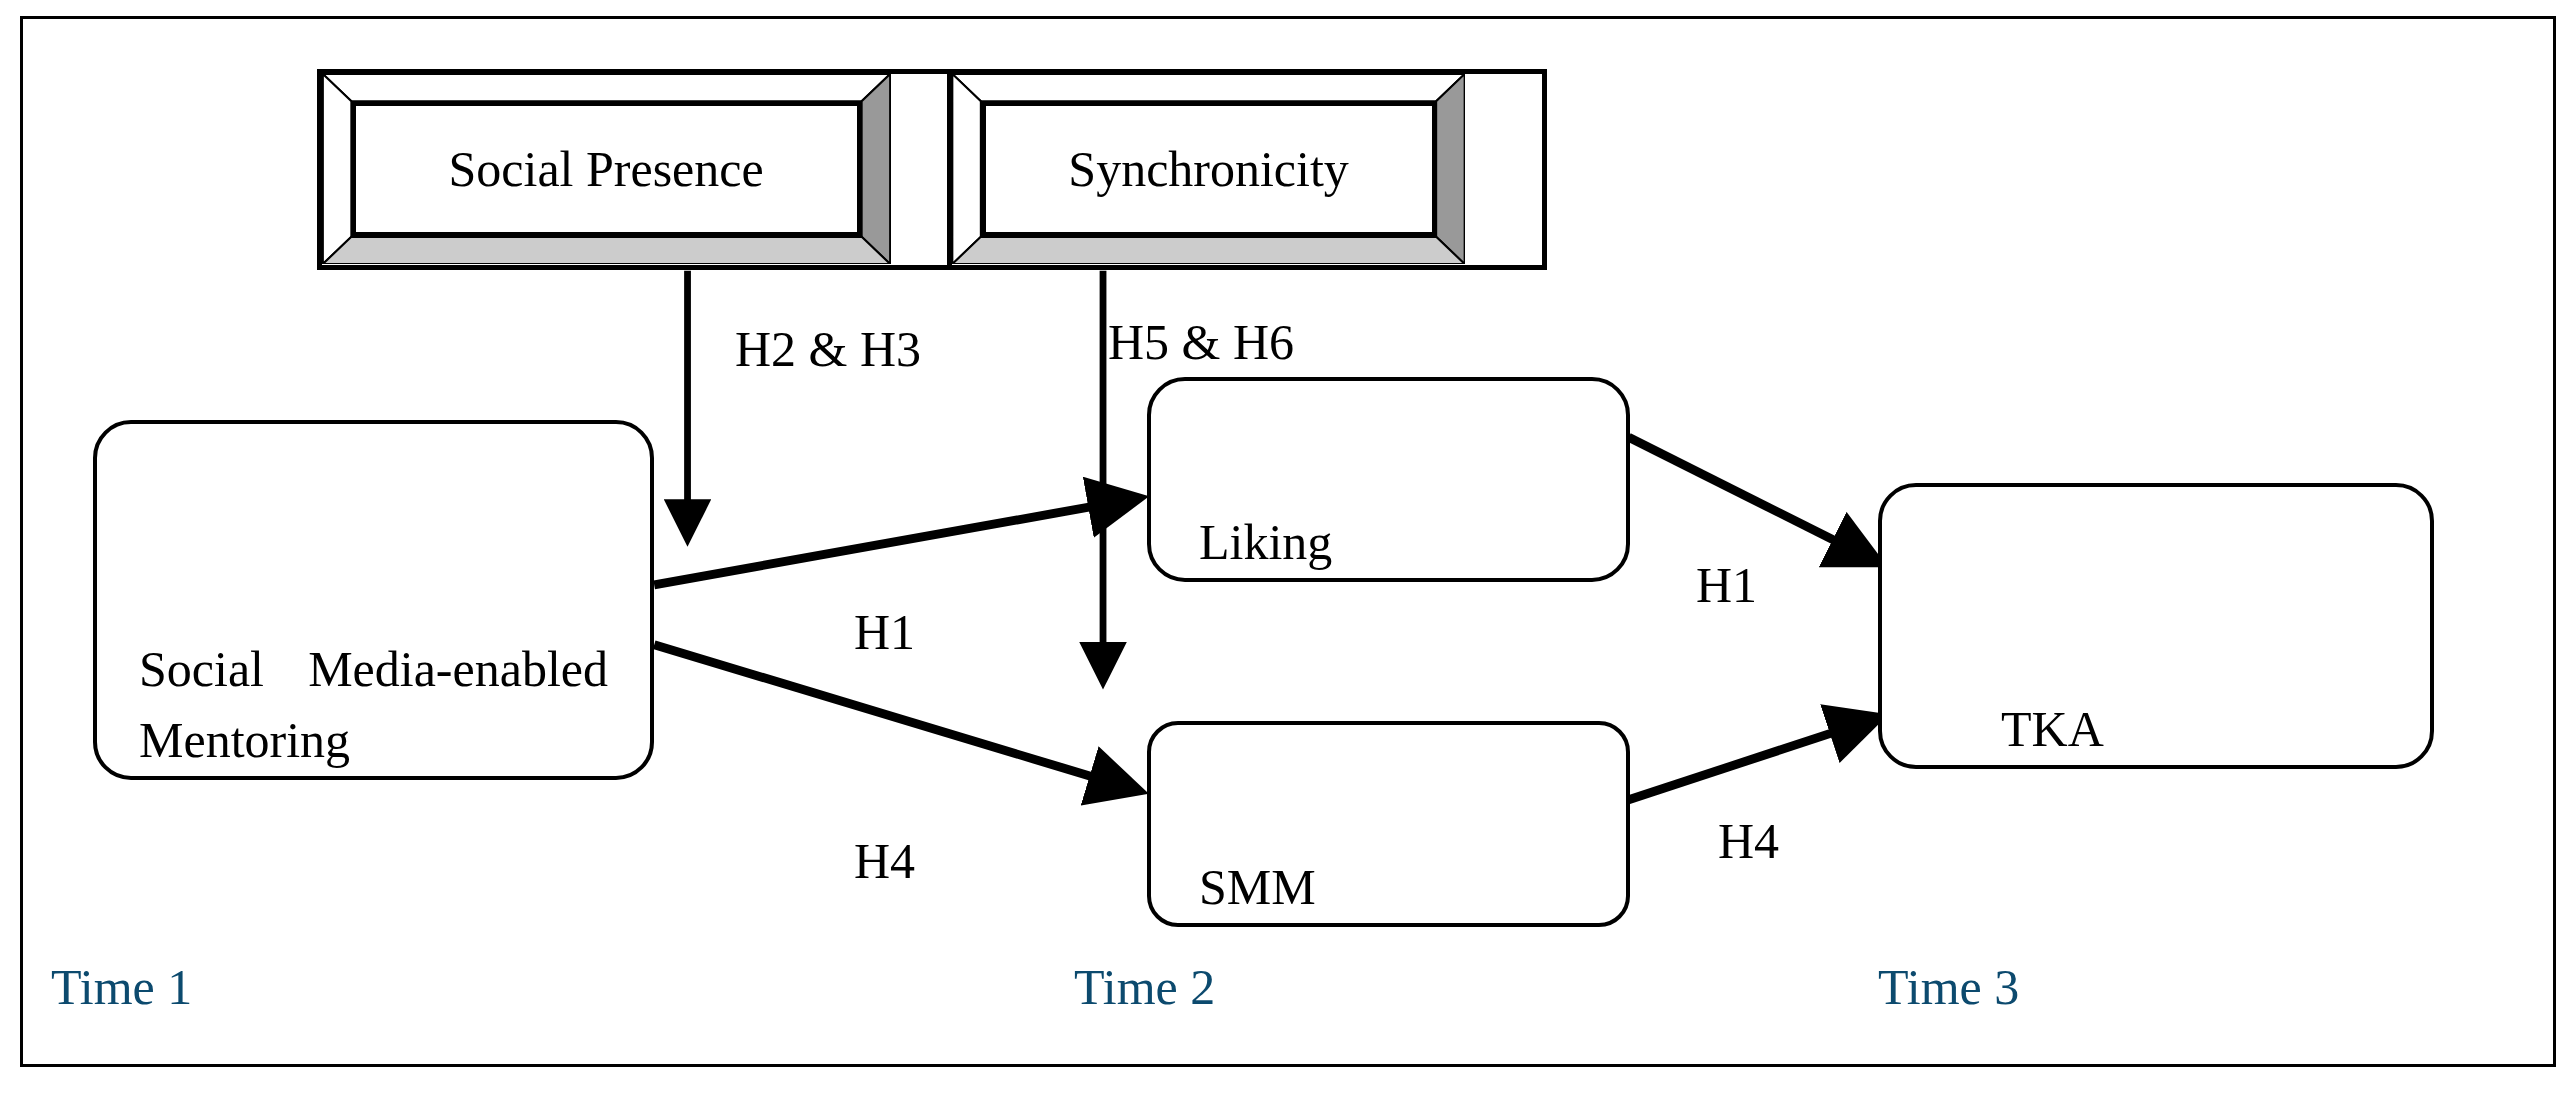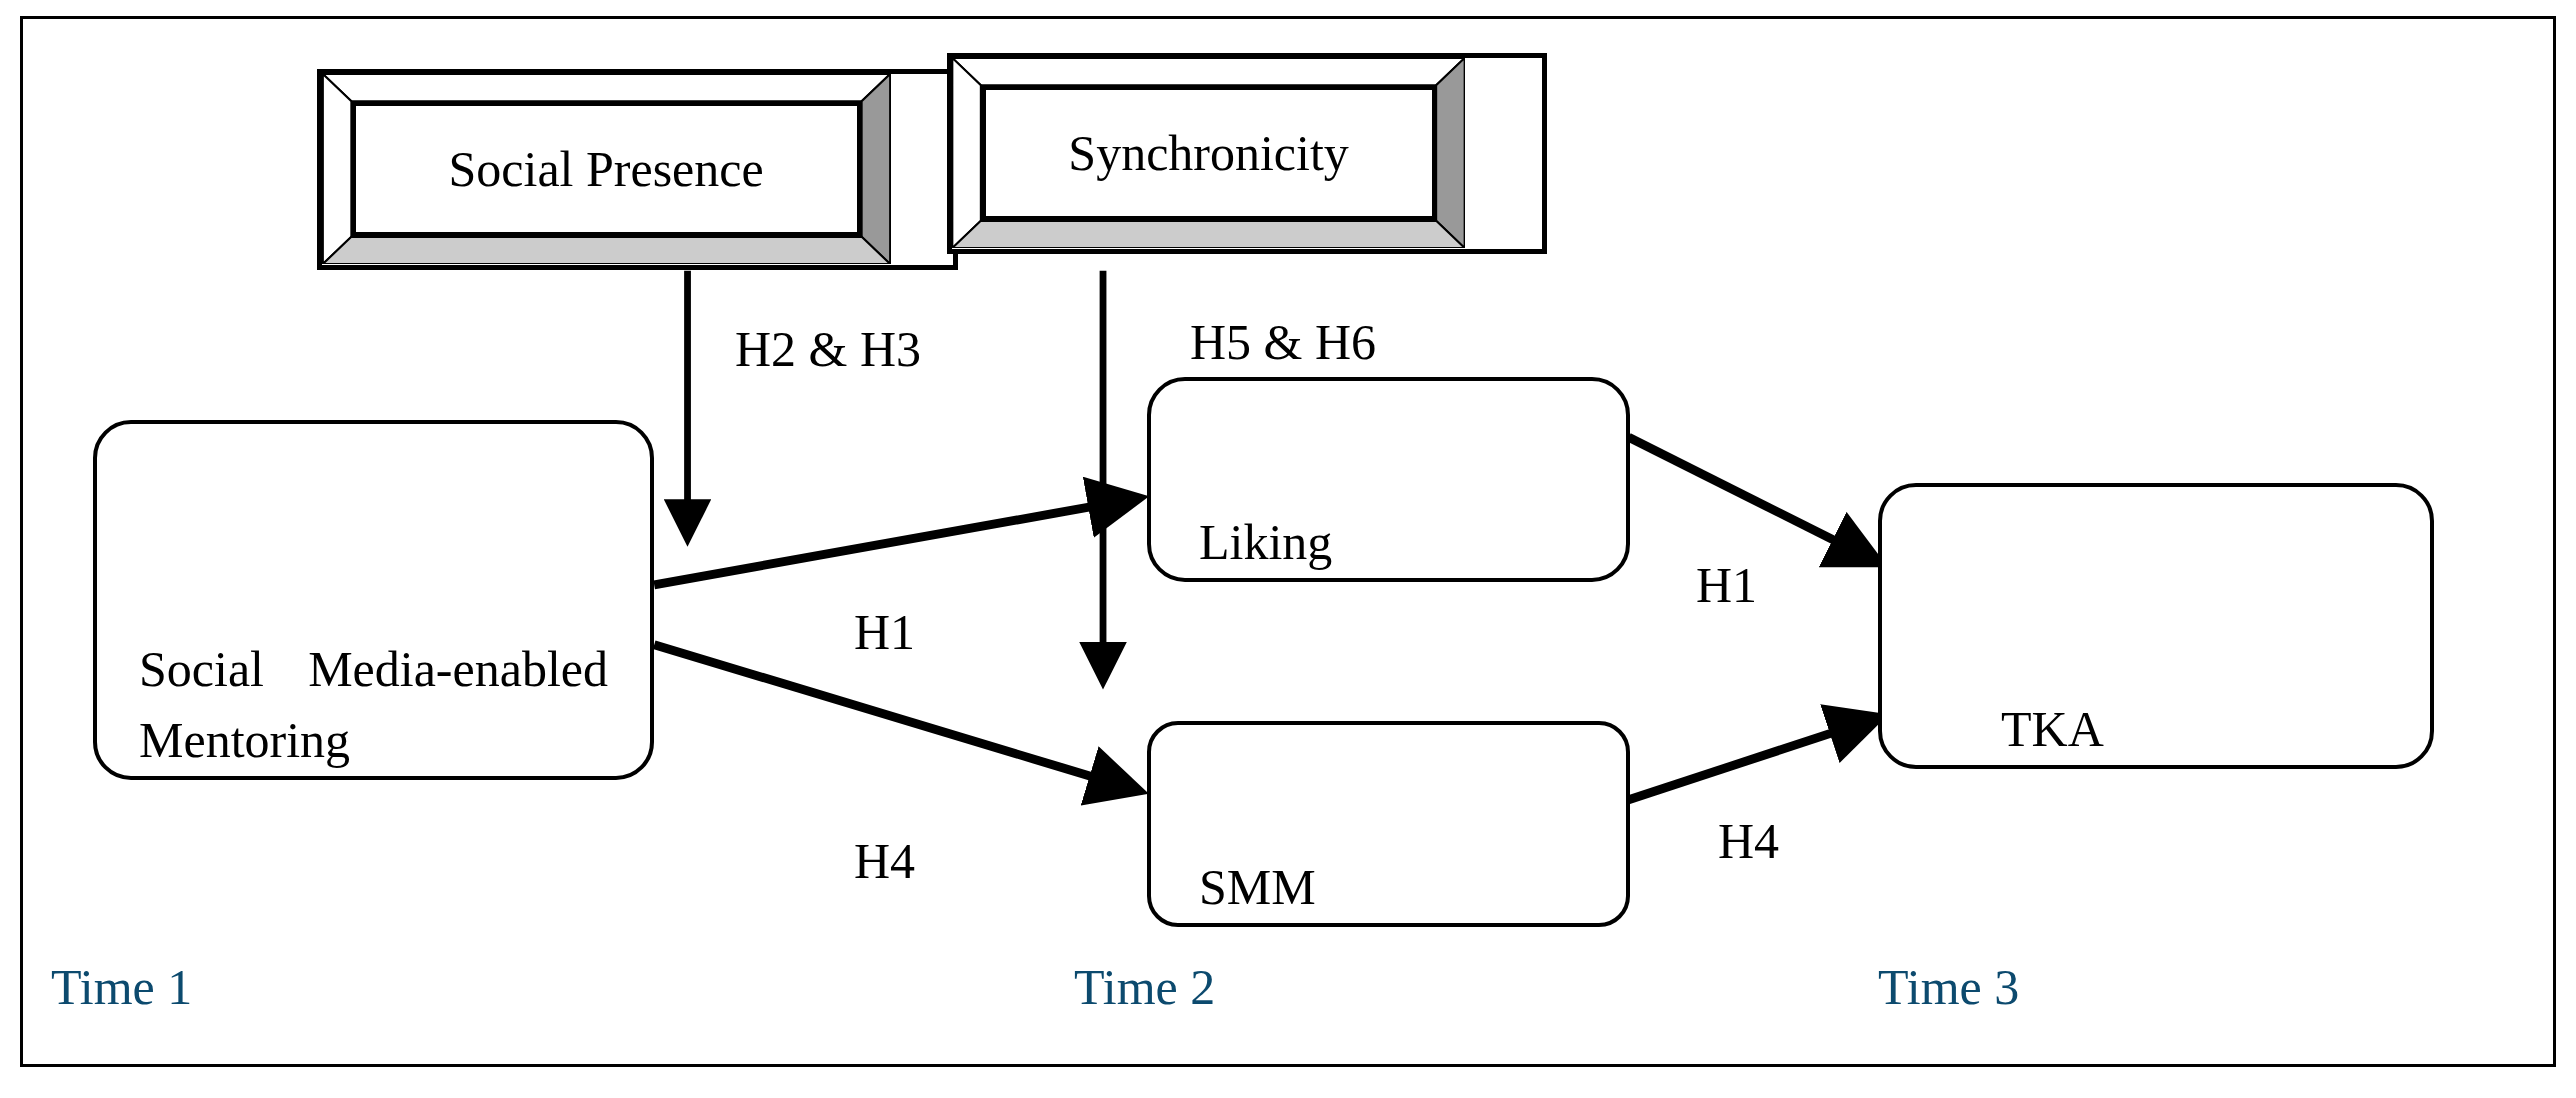--- a/index.html
+++ b/index.html
@@ -128,21 +128,21 @@
       <polygon points="0,0 836,0 794,40 42,40" fill="#ffffff" stroke="#000000" stroke-width="3"></polygon>
       <polygon points="0,0 42,40 42,240 0,280" fill="#ffffff" stroke="#000000" stroke-width="3"></polygon>
       <polygon points="836,0 836,280 794,240 794,40" fill="#999999" stroke="#000000" stroke-width="3"></polygon>
       <polygon points="0,280 42,240 794,240 836,280" fill="#cccccc" stroke="#000000" stroke-width="3"></polygon>
     </svg>
     <div class="bevel-inner" style="left:28.6px; top:27px; width:511px; height:136px;">
       <span class="bevel-label">Social Presence</span>
     </div>
   </div>
 
-  <div class="bevel-box" style="left:947px; top:53px; width:600px; height:201px;">
+  <div class="bevel-box" style="left:947px; top:69px; width:600px; height:201px;">
     <svg style="position:absolute; left:0; top:0;" width="513" height="190" viewBox="0 0 755 280">
       <polygon points="0,0 755,0 713,40 42,40" fill="#ffffff" stroke="#000000" stroke-width="3"></polygon>
       <polygon points="0,0 42,40 42,240 0,280" fill="#ffffff" stroke="#000000" stroke-width="3"></polygon>
       <polygon points="755,0 755,280 713,240 713,40" fill="#999999" stroke="#000000" stroke-width="3"></polygon>
       <polygon points="0,280 42,240 713,240 755,280" fill="#cccccc" stroke="#000000" stroke-width="3"></polygon>
     </svg>
     <div class="bevel-inner" style="left:28.6px; top:27px; width:456px; height:136px;">
       <span class="bevel-label">Synchronicity</span>
     </div>
   </div>
@@ -158,21 +158,21 @@
   <div class="round-box" style="left:1147px; top:721px; width:483px; height:206px; padding:0 48px;border-radius:31px;">
     <span class="round-label">SMM</span>
   </div>
 
   <div class="round-box" style="left:1878px; top:483px; width:556px; height:286px; padding:0 119px;">
     <span class="round-label">TKA</span>
   </div>
 
   <span class="edge-label" style="left:735px; top:324px;">H2 &amp; H3</span>
 
-  <span class="edge-label" style="left:1190px; top:317px;text-align:center;">H5 &amp; H6</span>
+  <span class="edge-label" style="left:1108px; top:317px;text-align:center;">H5 &amp; H6</span>
 
   <span class="edge-label" style="left:854px; top:607px;">H1</span>
 
   <span class="edge-label" style="left:854px; top:836px;">H4</span>
 
   <span class="edge-label" style="left:1696px; top:560px;">H1</span>
 
   <span class="edge-label" style="left:1718px; top:816px;">H4</span>
 
   <span class="time-label" style="left:51px; top:962px;">Time 1</span>

